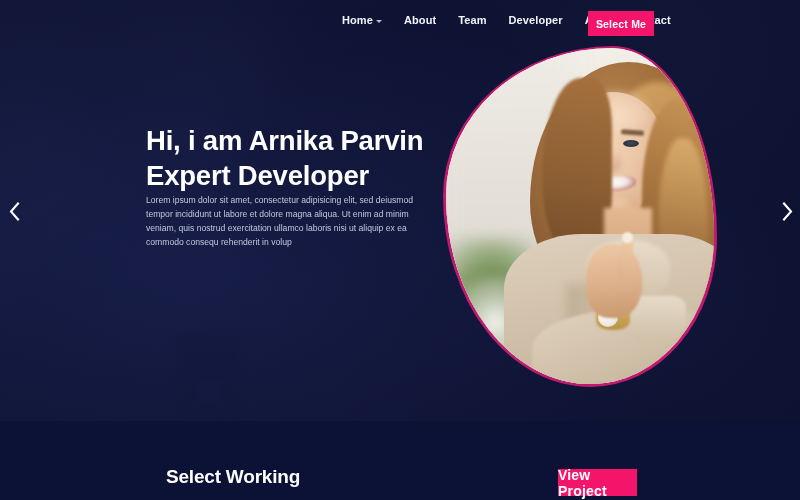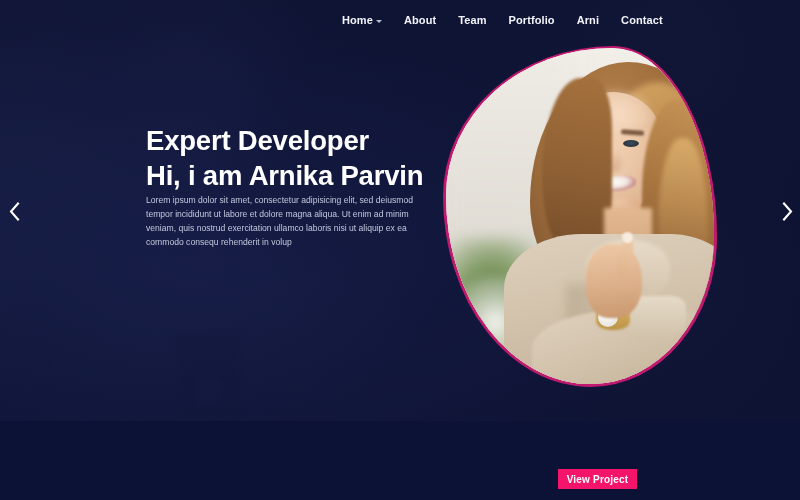--- a/index.html
+++ b/index.html
@@ -397,24 +397,24 @@
     color:#ffffff;
     font-size:19px;
     font-weight:bold;
     letter-spacing:-.2px;
     white-space:nowrap;
     z-index:20;
   }
   .view-project {
     position:absolute;
     left:558px; top:469px;
-    width:79px; height:20px;
+    width:79px; height:27px;
     background:#f4156b;
     color:#ffffff;
-    font-size:10px; font-weight:bold;
+    font-size:14px; font-weight:bold;
     display:flex; align-items:center; justify-content:center;
     cursor:pointer;
     letter-spacing:.2px;
     z-index:20;
   }
 </style>
 </head>
 <body>
 
 <div id="page">
@@ -468,22 +468,22 @@
         <div class="ph ph-watch"></div>
         <div class="ph ph-watch-face"></div>
         <div class="ph ph-hand"></div>
         <div class="ph ph-finger"></div>
         <div class="ph ph-nail"></div>
       </div>
     </div>
 
     <div class="hero-text">
       <div class="headline">
+        <div>Hi, i am Arnika Parvin</div>
         <div>Expert Developer</div>
-        <div>Hi, i am Arnika Parvin</div>
       </div>
       <p class="hero-para">Lorem ipsum dolor sit amet, consectetur adipisicing elit, sed deiusmod tempor incididunt ut labore et dolore magna aliqua. Ut enim ad minim veniam, quis nostrud exercitation ullamco laboris nisi ut aliquip ex ea commodo consequ rehenderit in volup</p>
     </div>
 
     <div class="arrow arrow-left">
       <span>
         <svg width="11" height="19" viewBox="0 0 11 19">
           <polyline points="9,1.5 2,9.5 9,17.5" fill="none" stroke="#ffffff" stroke-width="2.1" stroke-linecap="square" stroke-linejoin="miter"></polyline>
         </svg>
       </span>
@@ -499,23 +499,25 @@
 
   <div class="header">
 
     <nav class="nav">
       <div class="nav-item">
         <span>Home</span>
         <span class="caret"></span>
       </div>
       <div class="nav-item">About</div>
       <div class="nav-item">Team</div>
-      <div class="nav-item">Portfolio</div>
+      <div class="nav-item">Developer</div>
       <div class="nav-item">Arni</div>
       <div class="nav-item">Contact</div>
     </nav>
 
+    <div class="select-me">Select Me</div>
   </div>
 
   <div class="bottom"></div>
+  <div class="bottom-title">Select Working</div>
   <div class="view-project">View Project</div>
 
 </div>
 
 </body></html>

